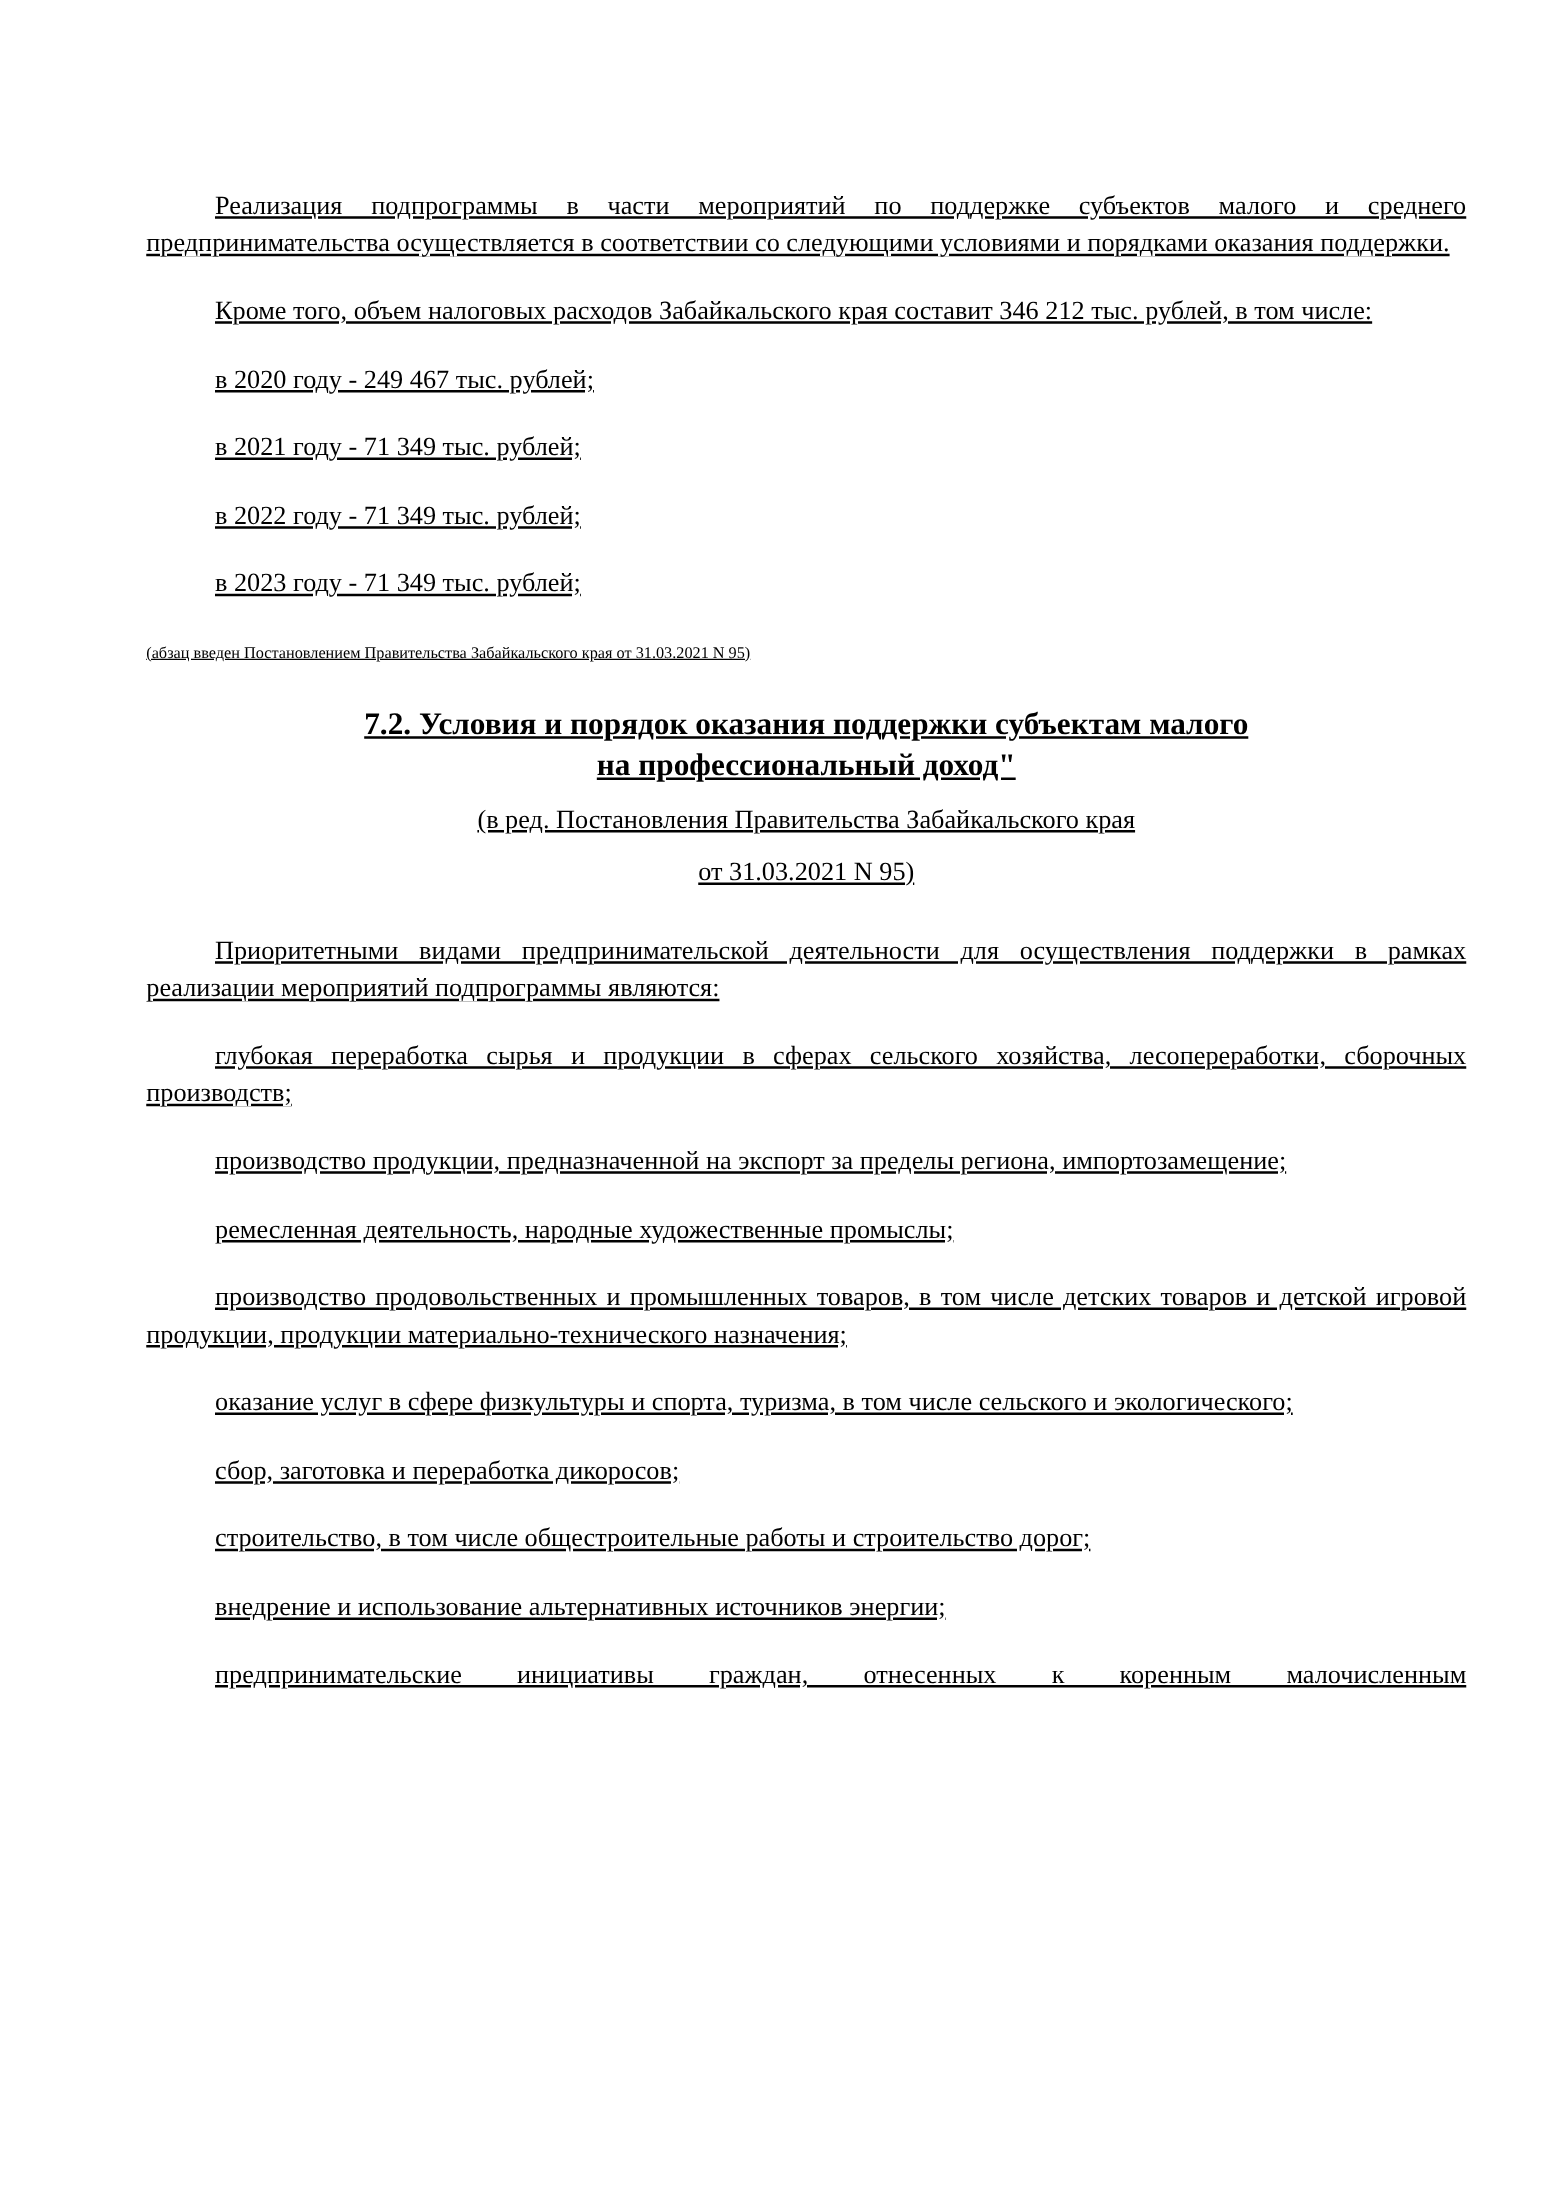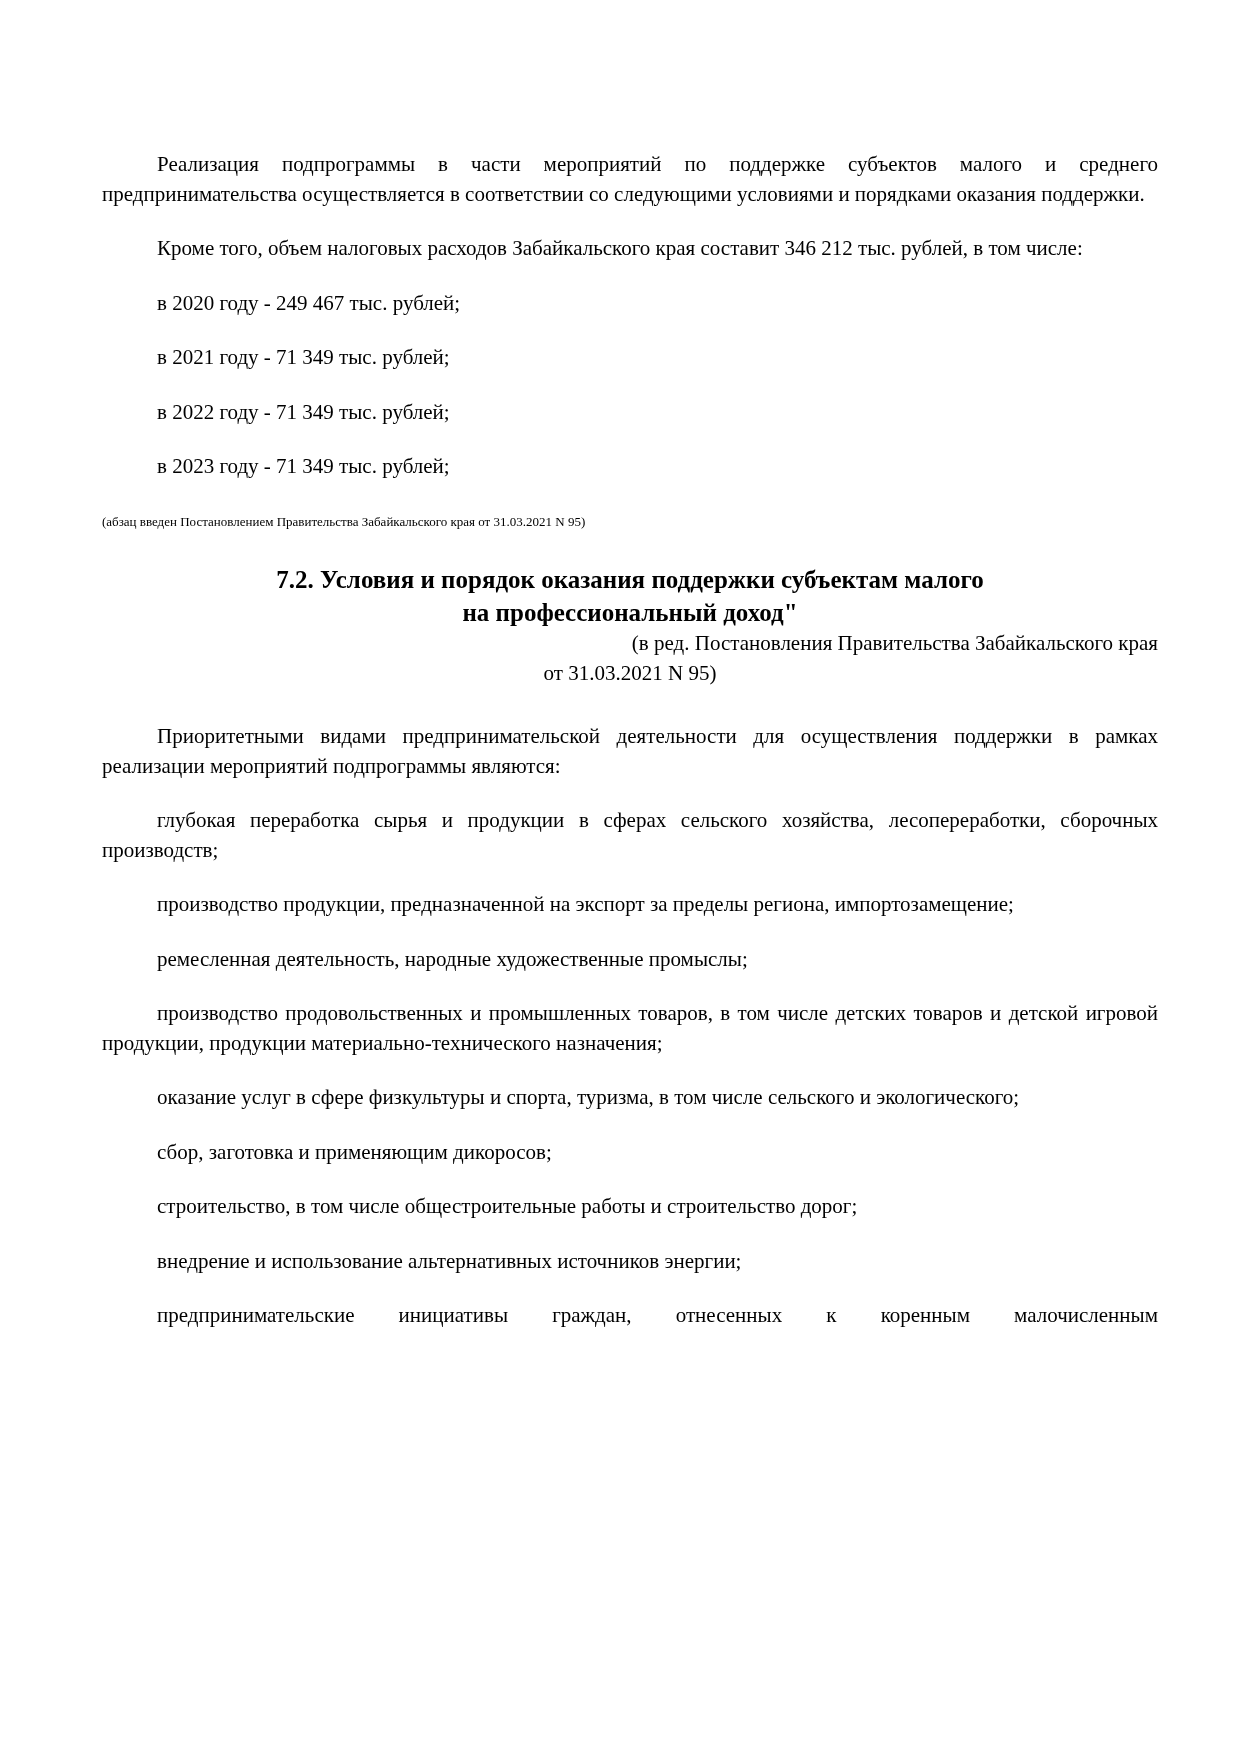--- a/index.html
+++ b/index.html
@@ -10,23 +10,24 @@
   body {
     width: 1241px;
     height: 1754px;
     position: relative;
     overflow: hidden;
     font-family: "Liberation Serif", "DejaVu Serif", serif;
     color: #000000;
   }
   .page {
     position: absolute;
-    left: 102px;
+    left: 117px;
     top: 150px;
     width: 1056px;
+    text-decoration: underline;
   }
   .p {
     font-size: 21px;
     line-height: 29.5px;
     text-align: justify;
     text-indent: 55px;
     margin: 0 0 25px 0;
   }
   .p.last-line-justify {
     text-align-last: justify;
@@ -69,29 +70,29 @@
   <p class="p">в 2020 году - 249 467 тыс. рублей;</p>
   <p class="p">в 2021 году - 71 349 тыс. рублей;</p>
   <p class="p">в 2022 году - 71 349 тыс. рублей;</p>
   <p class="p">в 2023 году - 71 349 тыс. рублей;</p>
 
   <p class="note">(абзац введен Постановлением Правительства Забайкальского края от 31.03.2021 N 95)</p>
 
   <div class="heading-block">
     <div class="heading">7.2. Условия и порядок оказания поддержки субъектам малого</div>
     <div class="heading">на профессиональный доход"</div>
-    <div class="heading-note" style="margin:0;text-align:right;">(в ред. Постановления Правительства Забайкальского края</div>
+    <div class="heading-note" style="margin:12px;">(в ред. Постановления Правительства Забайкальского края</div>
     <div class="heading-note" style="margin:0;">от 31.03.2021 N 95)</div>
   </div>
 
   <p class="p">Приоритетными видами предпринимательской деятельности для осуществления поддержки в рамках реализации мероприятий подпрограммы являются:</p>
 
   <p class="p">глубокая переработка сырья и продукции в сферах сельского хозяйства, лесопереработки, сборочных производств;</p>
   <p class="p">производство продукции, предназначенной на экспорт за пределы региона, импортозамещение;</p>
   <p class="p">ремесленная деятельность, народные художественные промыслы;</p>
   <p class="p">производство продовольственных и промышленных товаров, в том числе детских товаров и детской игровой продукции, продукции материально-технического назначения;</p>
   <p class="p">оказание услуг в сфере физкультуры и спорта, туризма, в том числе сельского и экологического;</p>
-  <p class="p">сбор, заготовка и применяющим дикоросов;</p>
+  <p class="p">сбор, заготовка и переработка дикоросов;</p>
   <p class="p">строительство, в том числе общестроительные работы и строительство дорог;</p>
   <p class="p">внедрение и использование альтернативных источников энергии;</p>
   <p class="p last-line-justify">предпринимательские инициативы граждан, отнесенных к коренным малочисленным</p>
 
 </div>
 
 </body></html>

